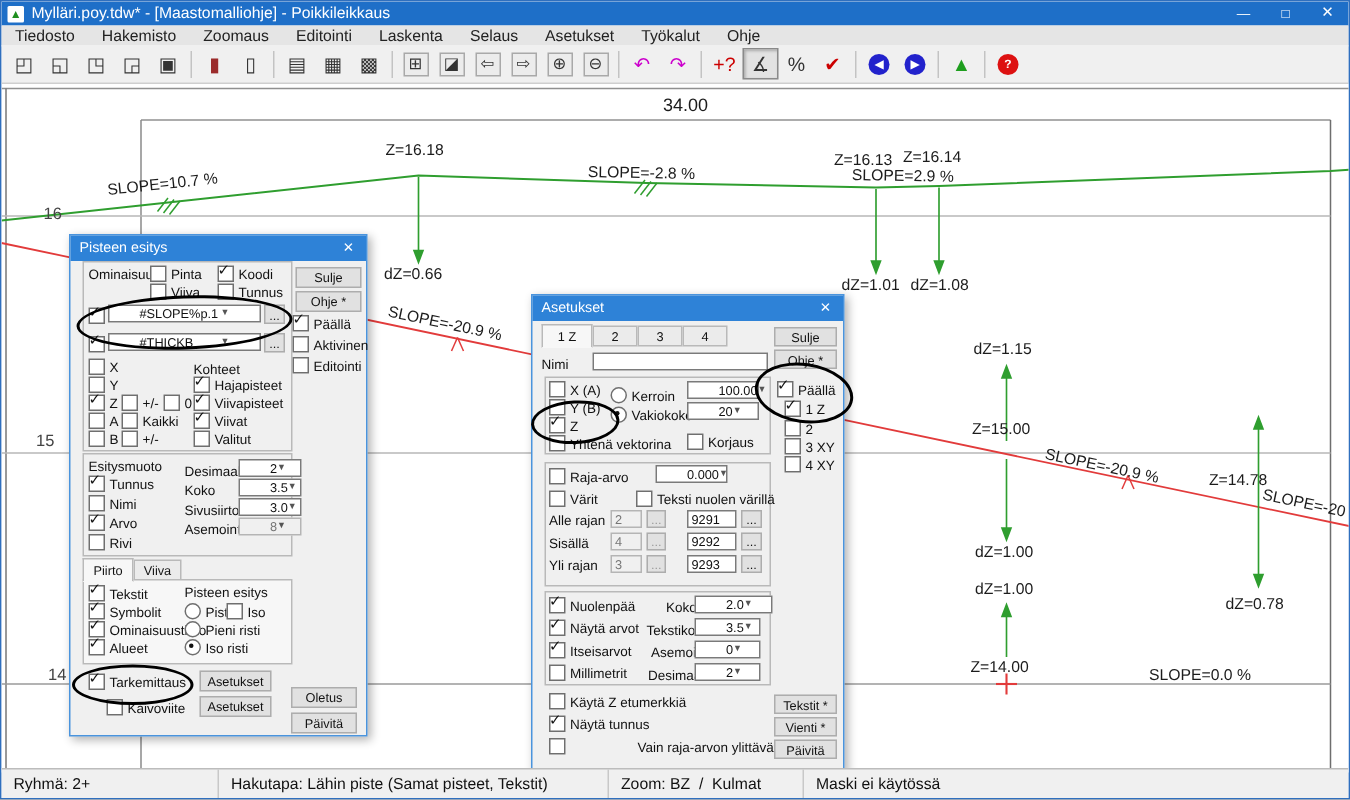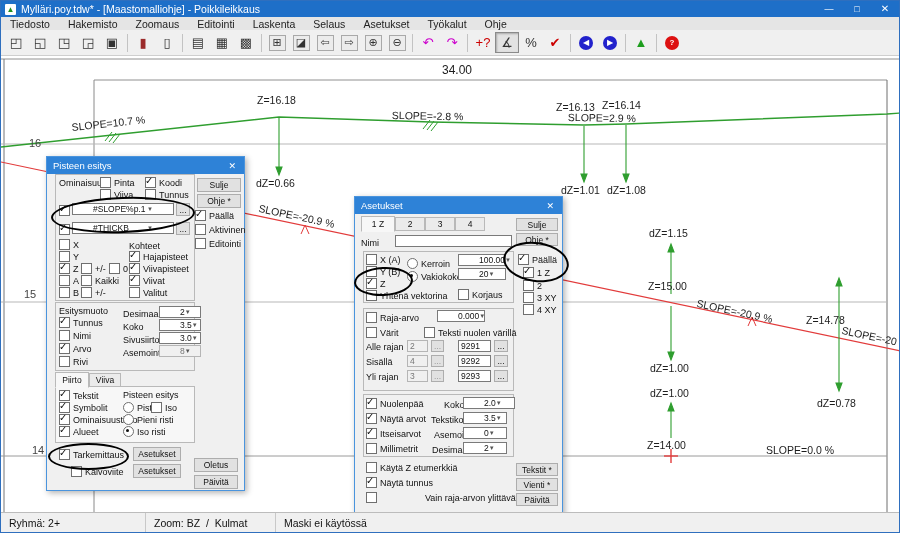--- a/index.html
+++ b/index.html
@@ -626,16 +626,17 @@
     <div class="btn" style="left:161px;top:296px;width:42px;height:13px;">Päivitä</div>
   </div>
 
   <div class="mark" style="left:50px;top:196px;width:140px;height:32px;transform:rotate(-2deg);"></div>
   <div class="mark" style="left:47px;top:442px;width:77px;height:23px;"></div>
   <div class="mark" style="left:353px;top:266px;width:55px;height:25px;transform:rotate(-3deg);"></div>
   <div class="mark" style="left:502px;top:241px;width:62px;height:36px;transform:rotate(8deg);"></div>
 
   <div id="statusbar">
     <div style="width:145px;"><span>Ryhmä: 2+</span></div>
+    <div style="width:260px;"><span>Hakutapa: Lähin piste (Samat pisteet, Tekstit)</span></div>
     <div style="width:130px;"><span>Zoom: BZ  /  Kulmat</span></div>
     <div style="width:112px;border-right:none;"><span>Maski ei käytössä</span></div>
   </div>
 </div>
 
 </body></html>

